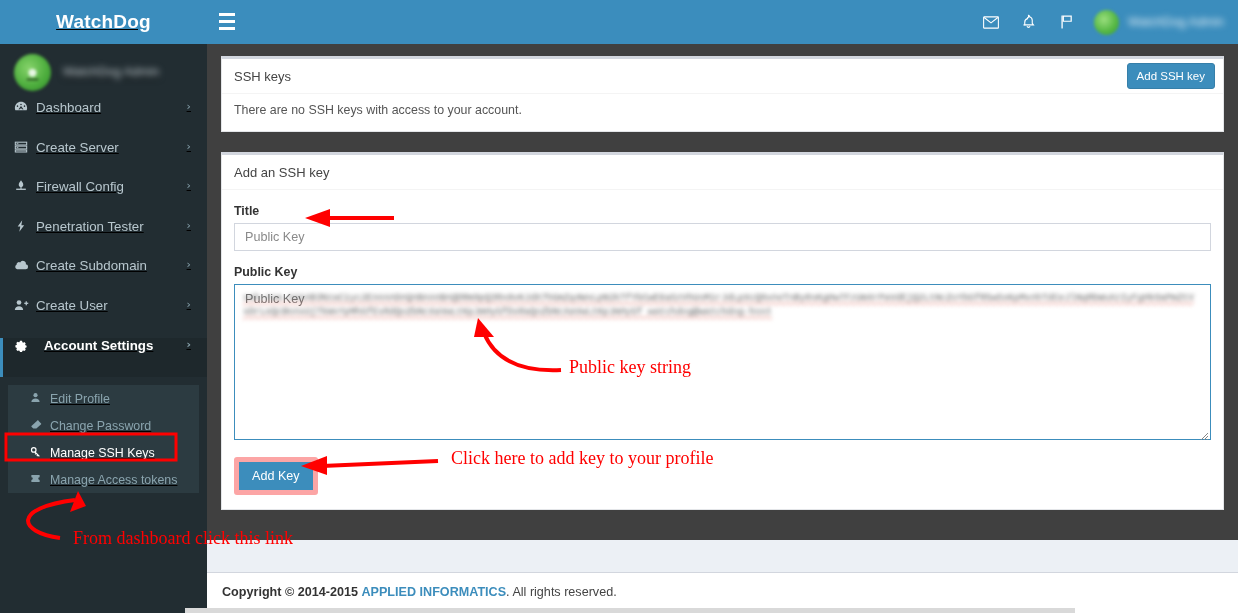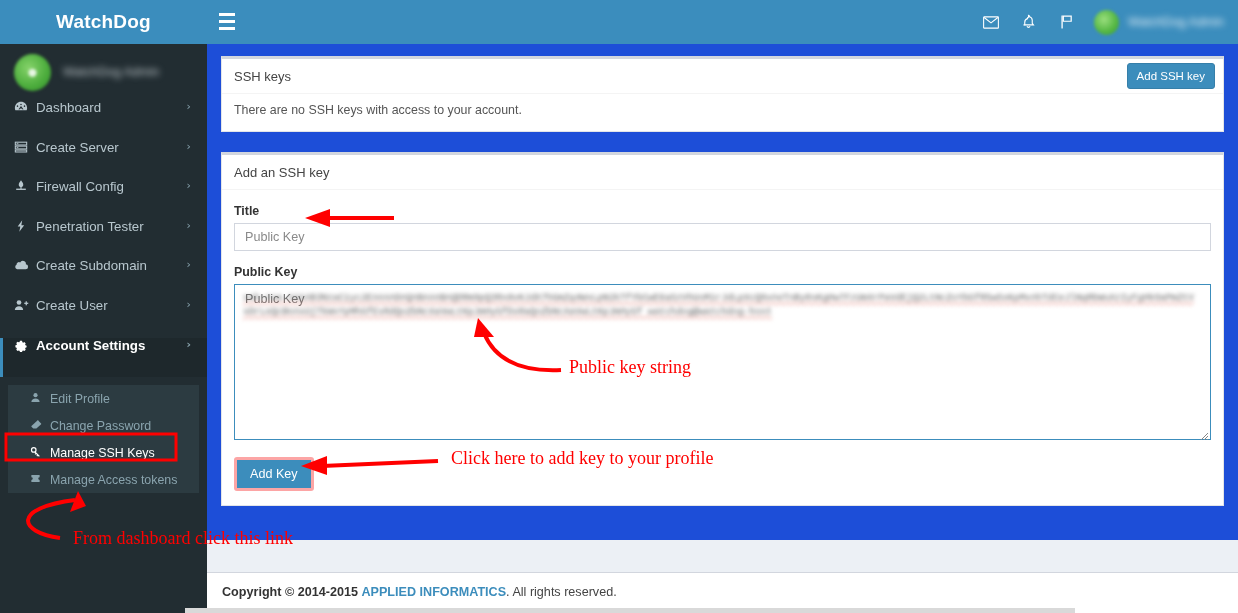--- a/index.html
+++ b/index.html
@@ -13,20 +13,21 @@
     position: relative;
     width: 1238px; height: 613px;
     overflow: hidden;
   }
 
   
   .sidebar {
     position: absolute; left: 0; top: 0;
     width: 207px; height: 613px;
     background: #222d32;
+    text-decoration: underline;
   }
   .logo {
     height: 44px;
     background: #3b8dbd;
     color: #fff;
     display: flex; align-items: center; justify-content: center;
     font-size: 19px; font-weight: bold;
     letter-spacing: .2px;
   }
   .userpanel {
@@ -72,20 +73,21 @@
   }
   .nav-item .lbl { flex: 1; }
   .nav-item .chev {
     font-size: 11px; color: #8aa4ae; margin-right: 16px;
     font-family: "DejaVu Sans", sans-serif;
   }
   .nav-item.active {
     background: #1e282c;
     color: #ffffff;
     font-weight: bold;
+    gap: 8px;
   }
   .nav-item.active::before {
     content: ""; position: absolute; left: 0; top: 0; bottom: 0;
     width: 3px; background: #3c8dbc;
   }
   .nav-item.active .ic { color: #fff; }
 
   .subnav { list-style:none; margin:8px; padding:0; background: #2c3b41; }
   .subnav-item {
     height: 27px;
@@ -133,21 +135,21 @@
   }
   .user-menu .nm {
     margin-left: 9px; color:#e3eff6; font-size: 12.5px;
     filter: blur(3.2px); user-select:none;
   }
 
   
   .content {
     position: absolute; left: 207px; top: 44px;
     width: 1031px; height: 496px;
-    background: #1d4ed8;
+    background: #404040;
     box-sizing: border-box;
     padding: 12px 14px 0 14px;
   }
   .box {
     background: #fff;
     border-top: 3px solid #d2d6de;
     border-left: 1px solid #e3e5e8;
     border-right: 1px solid #e3e5e8;
     border-bottom: 1px solid #e3e5e8;
     margin-bottom: 20px;
@@ -197,21 +199,21 @@
     font-family: "Liberation Mono", monospace;
     font-size: 9.4px; line-height: 13.5px;
     color: #5a5a5a;
     filter: blur(2.3px);
     white-space: pre-wrap; word-break: break-all;
     user-select: none;
     text-decoration: underline wavy #e06c5e;
     text-decoration-skip-ink: none;
   }
   .btn-add-key {
-    background: #3c8dbc; border: 3px solid #fca5a5;
+    background: #3c8dbc; border: 5px solid #fca5a5;
     color: #fff; font-size: 12.6px;
     padding: 7px 13px; border-radius: 3px; cursor: pointer;
     font-family: "Liberation Sans", sans-serif;
   }
 
   
   .footer {
     position: absolute; left: 207px; top: 572px;
     width: 1031px; height: 55px;
     background: #ffffff;

